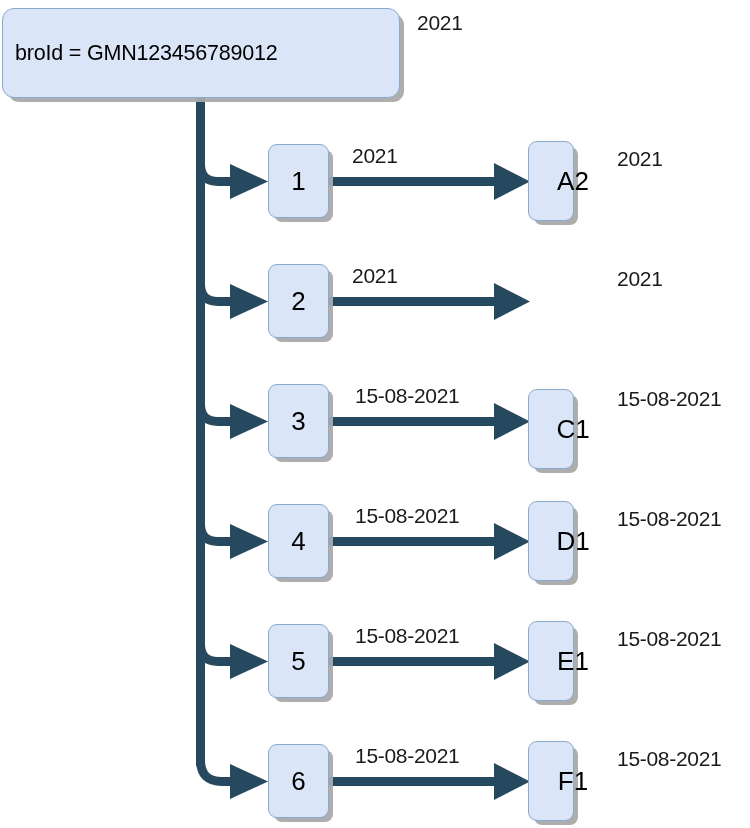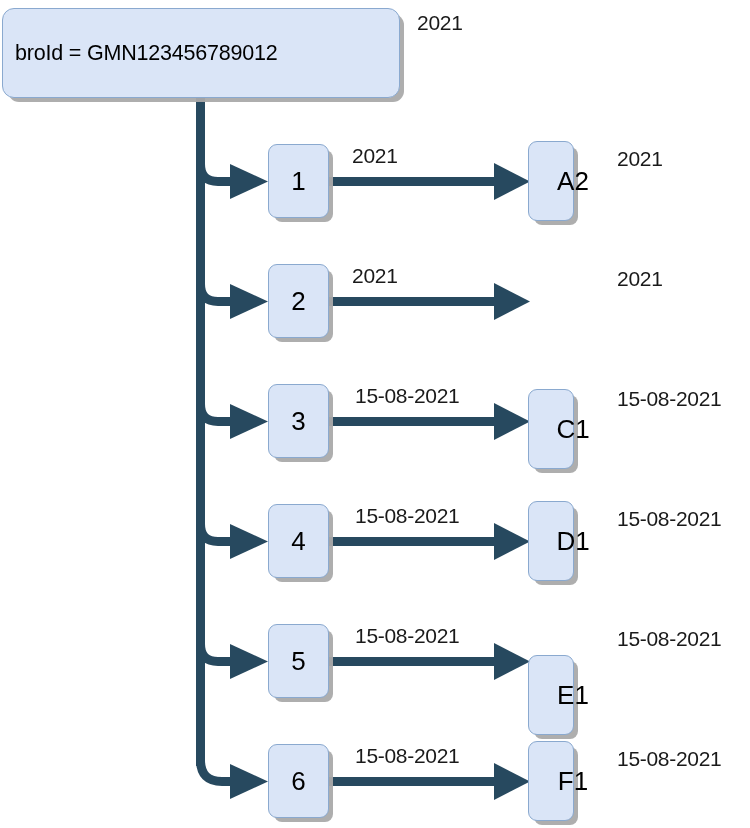--- a/index.html
+++ b/index.html
@@ -168,21 +168,21 @@
   <div class="node-box leaf-box" style="left:528px; top:381px;margin-top:8px;">C1</div>
   <div class="plain-label" style="left:617px; top:387px;">15-08-2021</div>
 
   <div class="node-box mid-box" style="left:268px; top:504px;">4</div>
   <div class="edge-label" style="left:355px; top:504px;">15-08-2021</div>
   <div class="node-box leaf-box" style="left:528px; top:501px;text-align:right;">D1</div>
   <div class="plain-label" style="left:617px; top:507px;">15-08-2021</div>
 
   <div class="node-box mid-box" style="left:268px; top:624px;">5</div>
   <div class="edge-label" style="left:355px; top:624px;">15-08-2021</div>
-  <div class="node-box leaf-box" style="left:528px; top:655px;">E1</div>
+  <div class="node-box leaf-box" style="left:528px; top:621px;">E1</div>
   <div class="plain-label" style="left:617px; top:627px;">15-08-2021</div>
 
   <div class="node-box mid-box" style="left:268px; top:744px;">6</div>
   <div class="edge-label" style="left:355px; top:744px;">15-08-2021</div>
   <div class="node-box leaf-box" style="left:528px; top:741px;text-align:center;">F1</div>
   <div class="plain-label" style="left:617px; top:747px;">15-08-2021</div>
 
 </div>
 
 </body></html>

